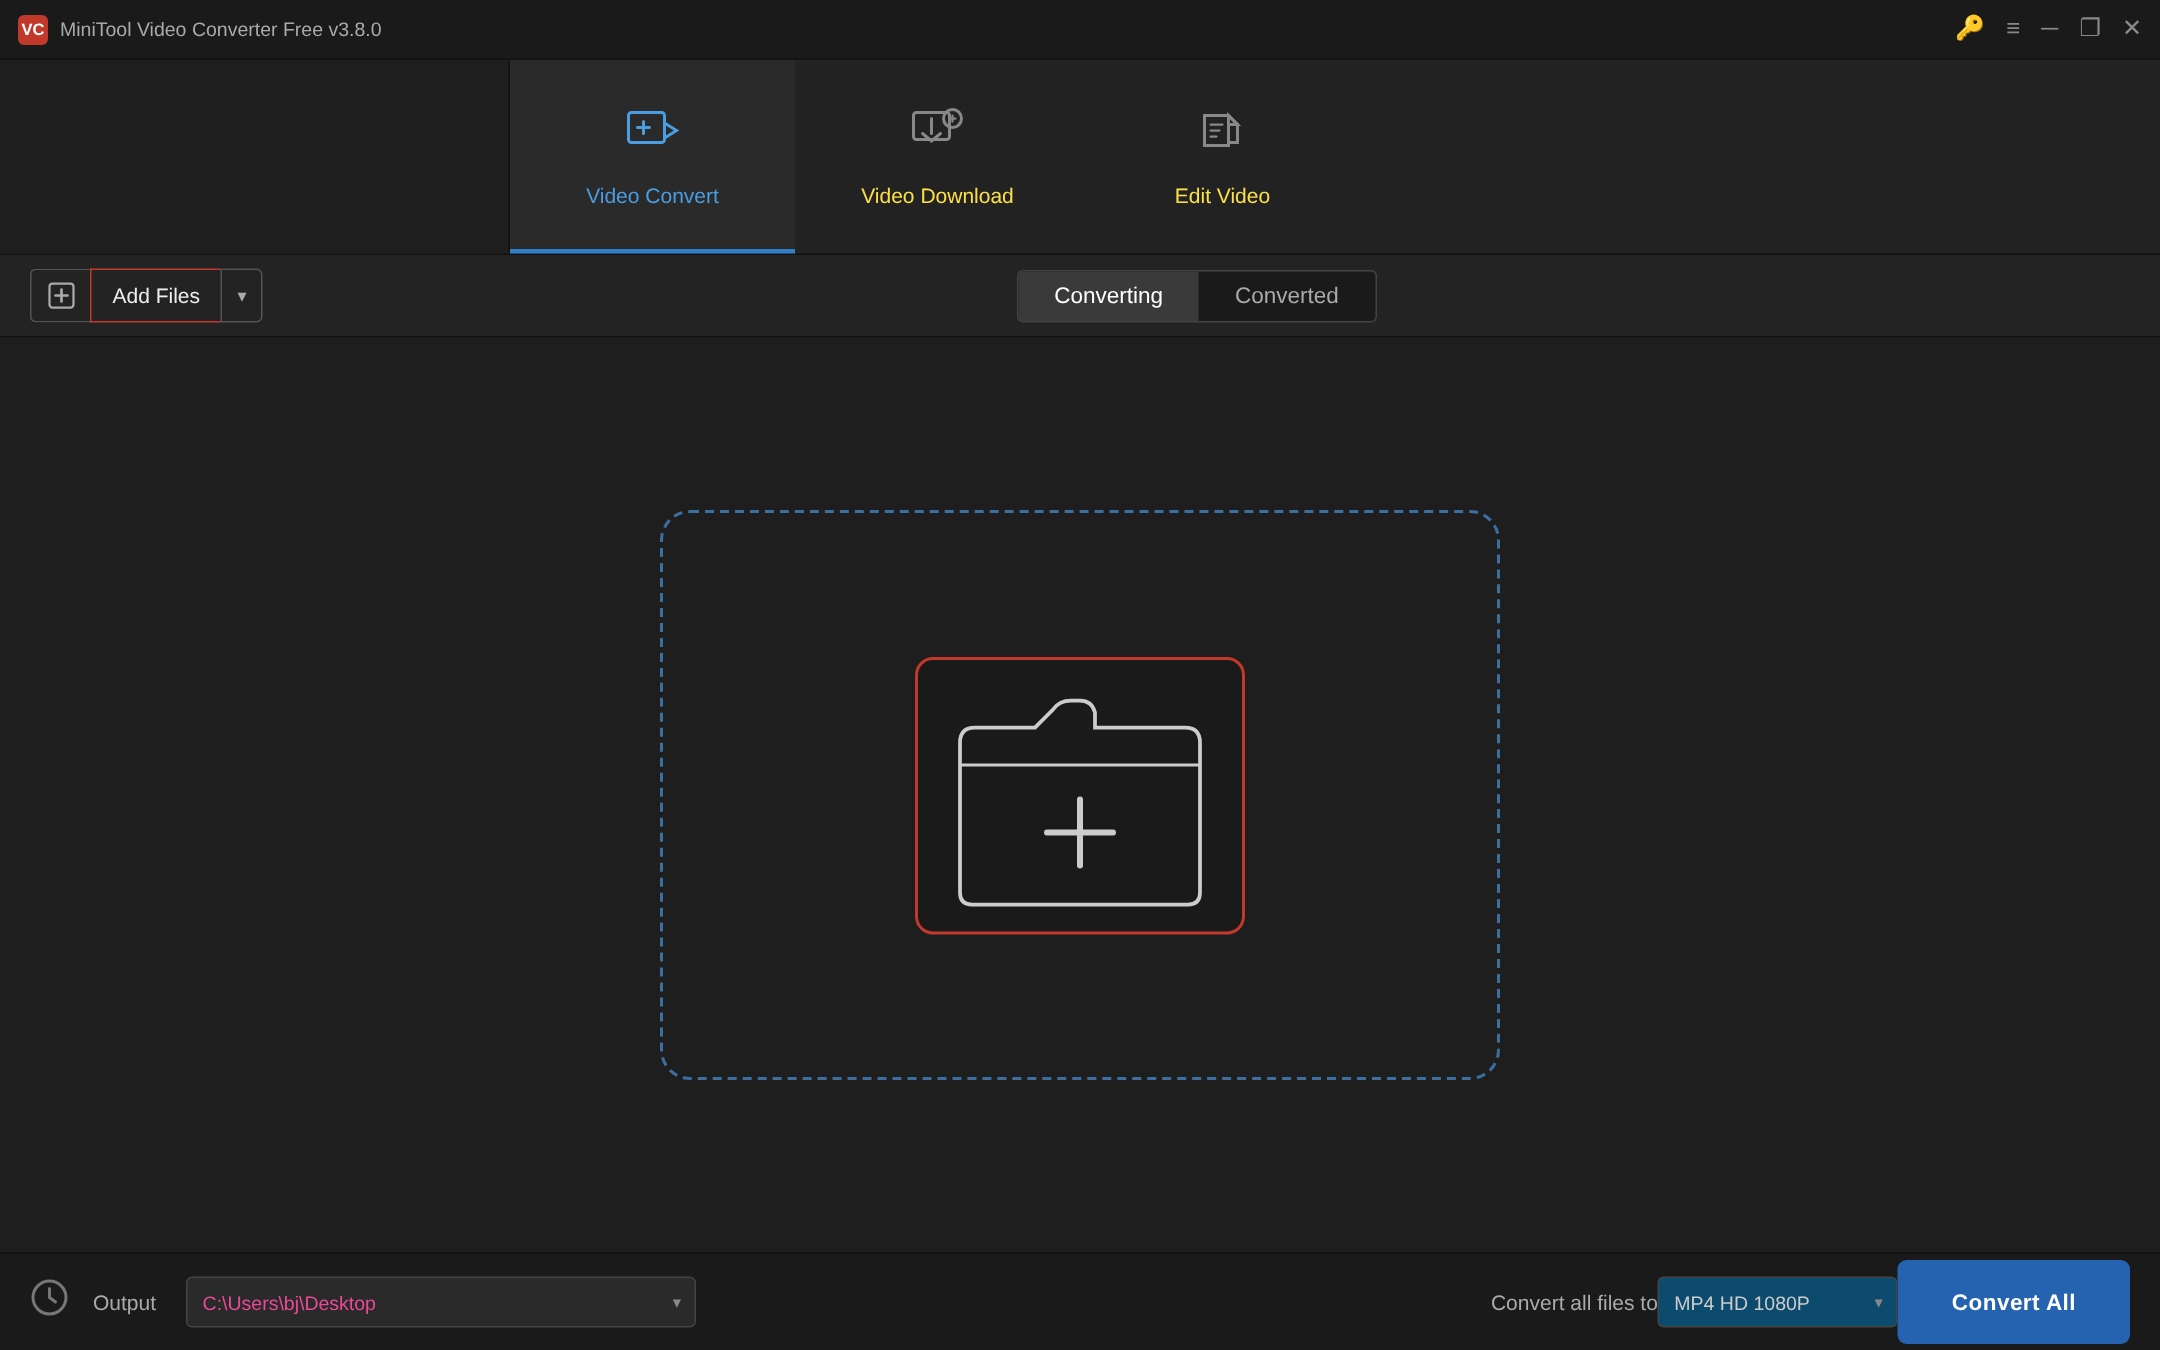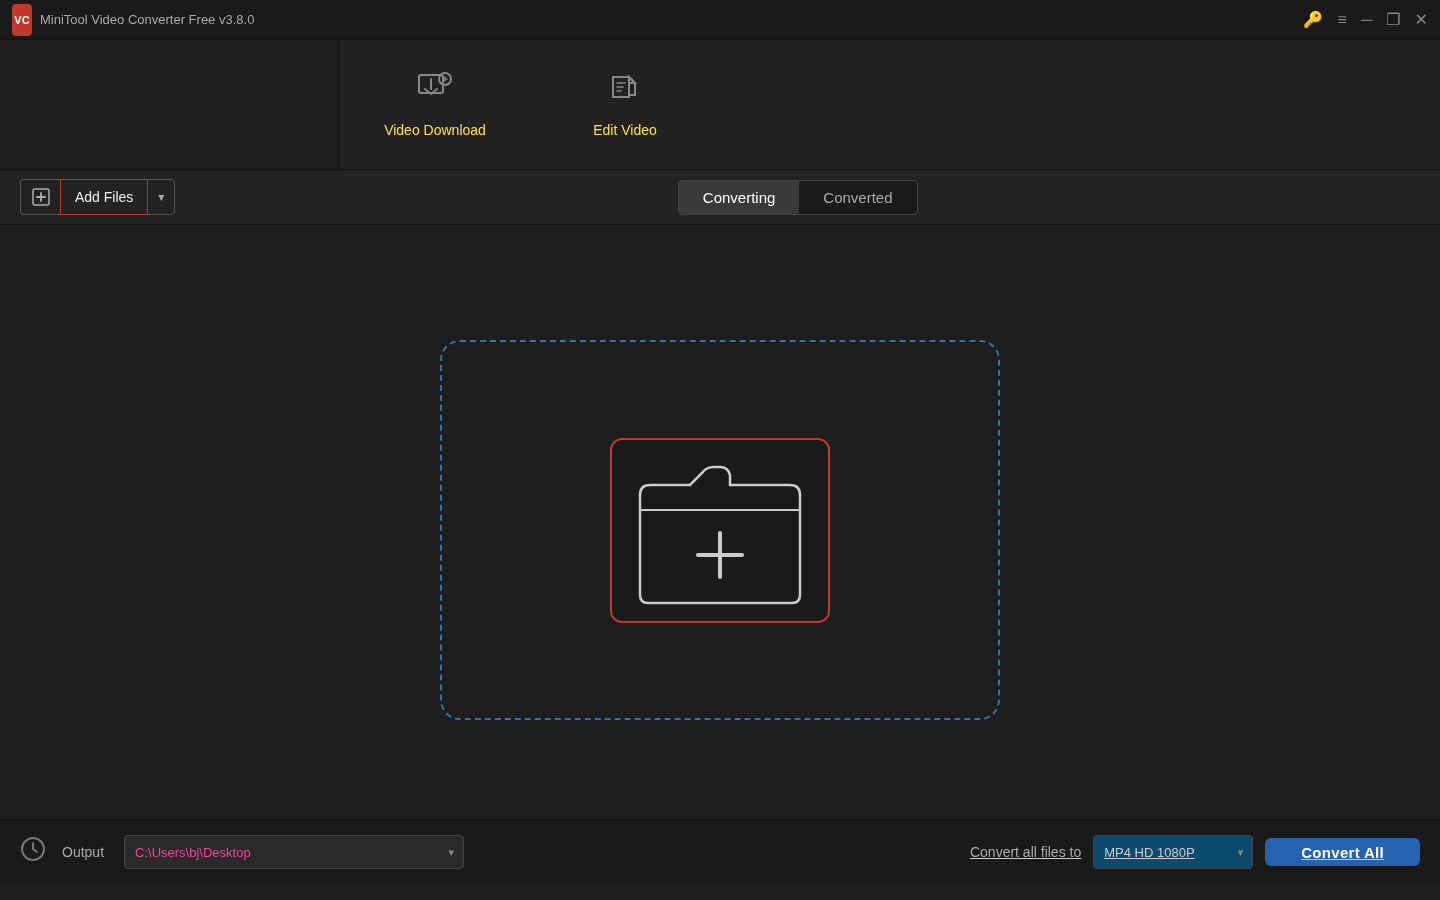--- a/index.html
+++ b/index.html
@@ -23,21 +23,21 @@
       padding: 0 12px;
       border-bottom: 1px solid #111;
     }
     #titlebar-left {
       display: flex;
       align-items: center;
       gap: 8px;
     }
     #app-logo {
       width: 20px;
-      height: 32px;
+      height: 20px;
       background: #c0392b;
       border-radius: 4px;
       display: flex;
       align-items: center;
       justify-content: center;
       font-size: 11px;
       color: #fff;
       font-weight: bold;
     }
     #title-text {
@@ -221,21 +221,21 @@
     }
 
     #drop-zone-label {
       font-size: 16px;
       color: #999;
     }
 
     
     #footer {
       position: absolute;
-      bottom: 16px;
+      bottom: 0;
       left: 0;
       right: 0;
       height: 65px;
       background: #1a1a1a;
       border-top: 1px solid #111;
       display: flex;
       align-items: center;
       padding: 0 20px;
       gap: 16px;
       justify-content: space-between;
@@ -273,22 +273,20 @@
       right: 10px;
       color: #888;
       font-size: 11px;
       pointer-events: none;
     }
 
     #convert-all-section {
       margin-left: auto;
       display: flex;
       align-items: center;
-      gap: 12px;
-      text-decoration: underline;
     }
     #convert-all-label {
       font-size: 14px;
       color: #aaa;
     }
     #convert-format-select {
       height: 34px;
       min-width: 160px;
       background: #0c4a6e;
       border: 1px solid #444;
@@ -307,21 +305,21 @@
       align-items: center;
     }
     #convert-format-chevron {
       position: absolute;
       right: 10px;
       color: #888;
       font-size: 11px;
       pointer-events: none;
     }
     #convert-all-btn {
-      height: 28px;
+      height: 56px;
       padding: 0 36px;
       background: #2563b0;
       border: none;
       border-radius: 6px;
       color: #fff;
       font-size: 15px;
       font-weight: 600;
       cursor: pointer;
       letter-spacing: 0.3px;
     }
@@ -339,20 +337,30 @@
     <span class="title-btn">≡</span>
     <span class="title-btn">─</span>
     <span class="title-btn">❐</span>
     <span class="title-btn">✕</span>
   </div>
 </div>
 
 <div id="nav-tabs">
   <div class="nav-sidebar-space"></div>
 
+  <div class="nav-tab active">
+    <span class="tab-icon">
+      <svg width="36" height="36" viewBox="0 0 36 36" fill="none">
+        <rect x="2" y="6" width="24" height="20" rx="2" stroke="#4a9de0" stroke-width="2" fill="none"></rect>
+        <path d="M26 13l8 5-8 5V13z" stroke="#4a9de0" stroke-width="2" fill="none"></path>
+        <path d="M8 16h8M12 12v8" stroke="#4a9de0" stroke-width="2" stroke-linecap="round"></path>
+      </svg>
+    </span>
+    <span class="tab-label">Video Convert</span>
+  </div>
 
   <div class="nav-tab">
     <span class="tab-icon">
       <svg width="36" height="36" viewBox="0 0 36 36" fill="none">
         <rect x="2" y="6" width="24" height="18" rx="2" stroke="#888" stroke-width="2" fill="none"></rect>
         <path d="M8 20l6 5 6-5" stroke="#888" stroke-width="2" stroke-linecap="round" fill="none"></path>
         <path d="M14 10v10" stroke="#888" stroke-width="2" stroke-linecap="round"></path>
         <circle cx="28" cy="10" r="6" stroke="#888" stroke-width="2" fill="none"></circle>
         <path d="M28 8v4M26 10h4" stroke="#888" stroke-width="1.5" stroke-linecap="round"></path>
       </svg>

